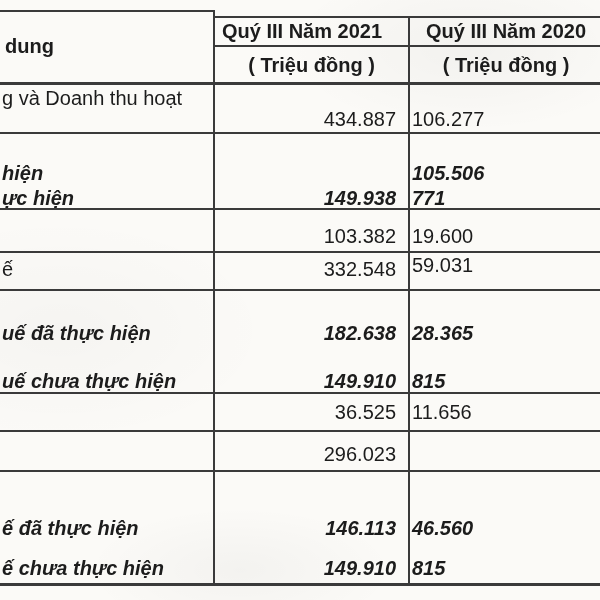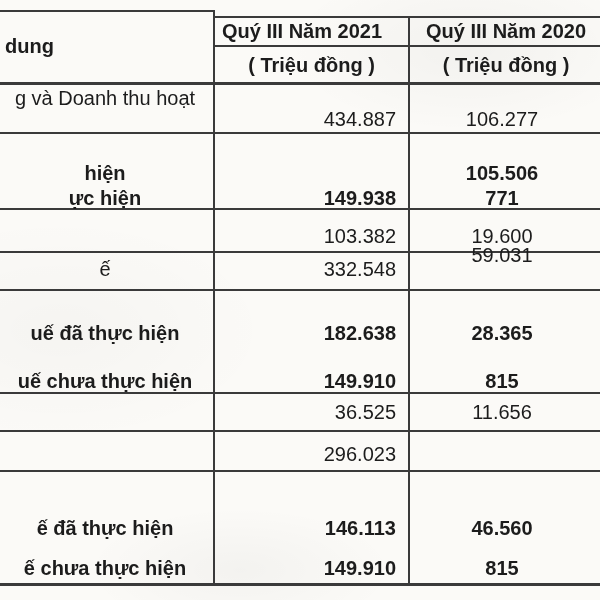--- a/index.html
+++ b/index.html
@@ -12,25 +12,25 @@
       radial-gradient(ellipse 300px 160px at 10% 55%, rgba(0,0,0,0.025), transparent 70%),
       radial-gradient(ellipse 220px 90px at 40% 95%, rgba(0,0,0,0.03), transparent 70%),
       #fbfaf7;
   }
   .hl{position:absolute;height:2px;background:#3a3a3a;}
   .hl.full{left:0;width:600px;}
   .hl.thick{height:3px;}
   .vl{position:absolute;width:2px;background:#3a3a3a;}
   .txt{position:absolute;font-size:20px;line-height:24px;white-space:nowrap;}
   .bold{font-weight:bold;}
-  .bi{font-weight:bold;}
+  .bi{font-weight:bold;font-style:italic;}
   .center{text-align:center;}
-  .lbl{left:2px;width:206px;overflow:hidden;text-align:center;}
+  .lbl{left:2px;width:206px;overflow:hidden;}
   .v2{left:216px;width:180px;text-align:right;}
-  .v3{left:412px;width:180px;text-align:center;}
+  .v3{left:412px;width:180px;text-align:left;}
 </style>
 </head>
 <body>
 
 <div class="page">
 
   <div class="hl" style="left:0;top:10px;width:215px"></div>
   <div class="hl" style="left:213px;top:16px;width:387px"></div>
   <div class="hl" style="left:213px;top:45px;width:387px"></div>
   <div class="hl full thick" style="top:82px"></div>
@@ -59,21 +59,21 @@
   <div class="txt v3 bi" style="top:161px">105.506</div>
   <div class="txt lbl bi" style="top:186px">ực hiện</div>
   <div class="txt v2 bi" style="top:186px">149.938</div>
   <div class="txt v3 bi" style="top:186px">771</div>
 
   <div class="txt v2" style="top:224px">103.382</div>
   <div class="txt v3" style="top:224px">19.600</div>
 
   <div class="txt lbl" style="top:257px">ế</div>
   <div class="txt v2" style="top:257px">332.548</div>
-  <div class="txt v3" style="top:243px">59.031</div>
+  <div class="txt v3" style="top:253px">59.031</div>
 
   <div class="txt lbl bi" style="top:321px">uế đã thực hiện</div>
   <div class="txt v2 bi" style="top:321px">182.638</div>
   <div class="txt v3 bi" style="top:321px">28.365</div>
   <div class="txt lbl bi" style="top:369px">uế chưa thực hiện</div>
   <div class="txt v2 bi" style="top:369px">149.910</div>
   <div class="txt v3 bi" style="top:369px">815</div>
 
   <div class="txt v2" style="top:400px">36.525</div>
   <div class="txt v3" style="top:400px">11.656</div>

